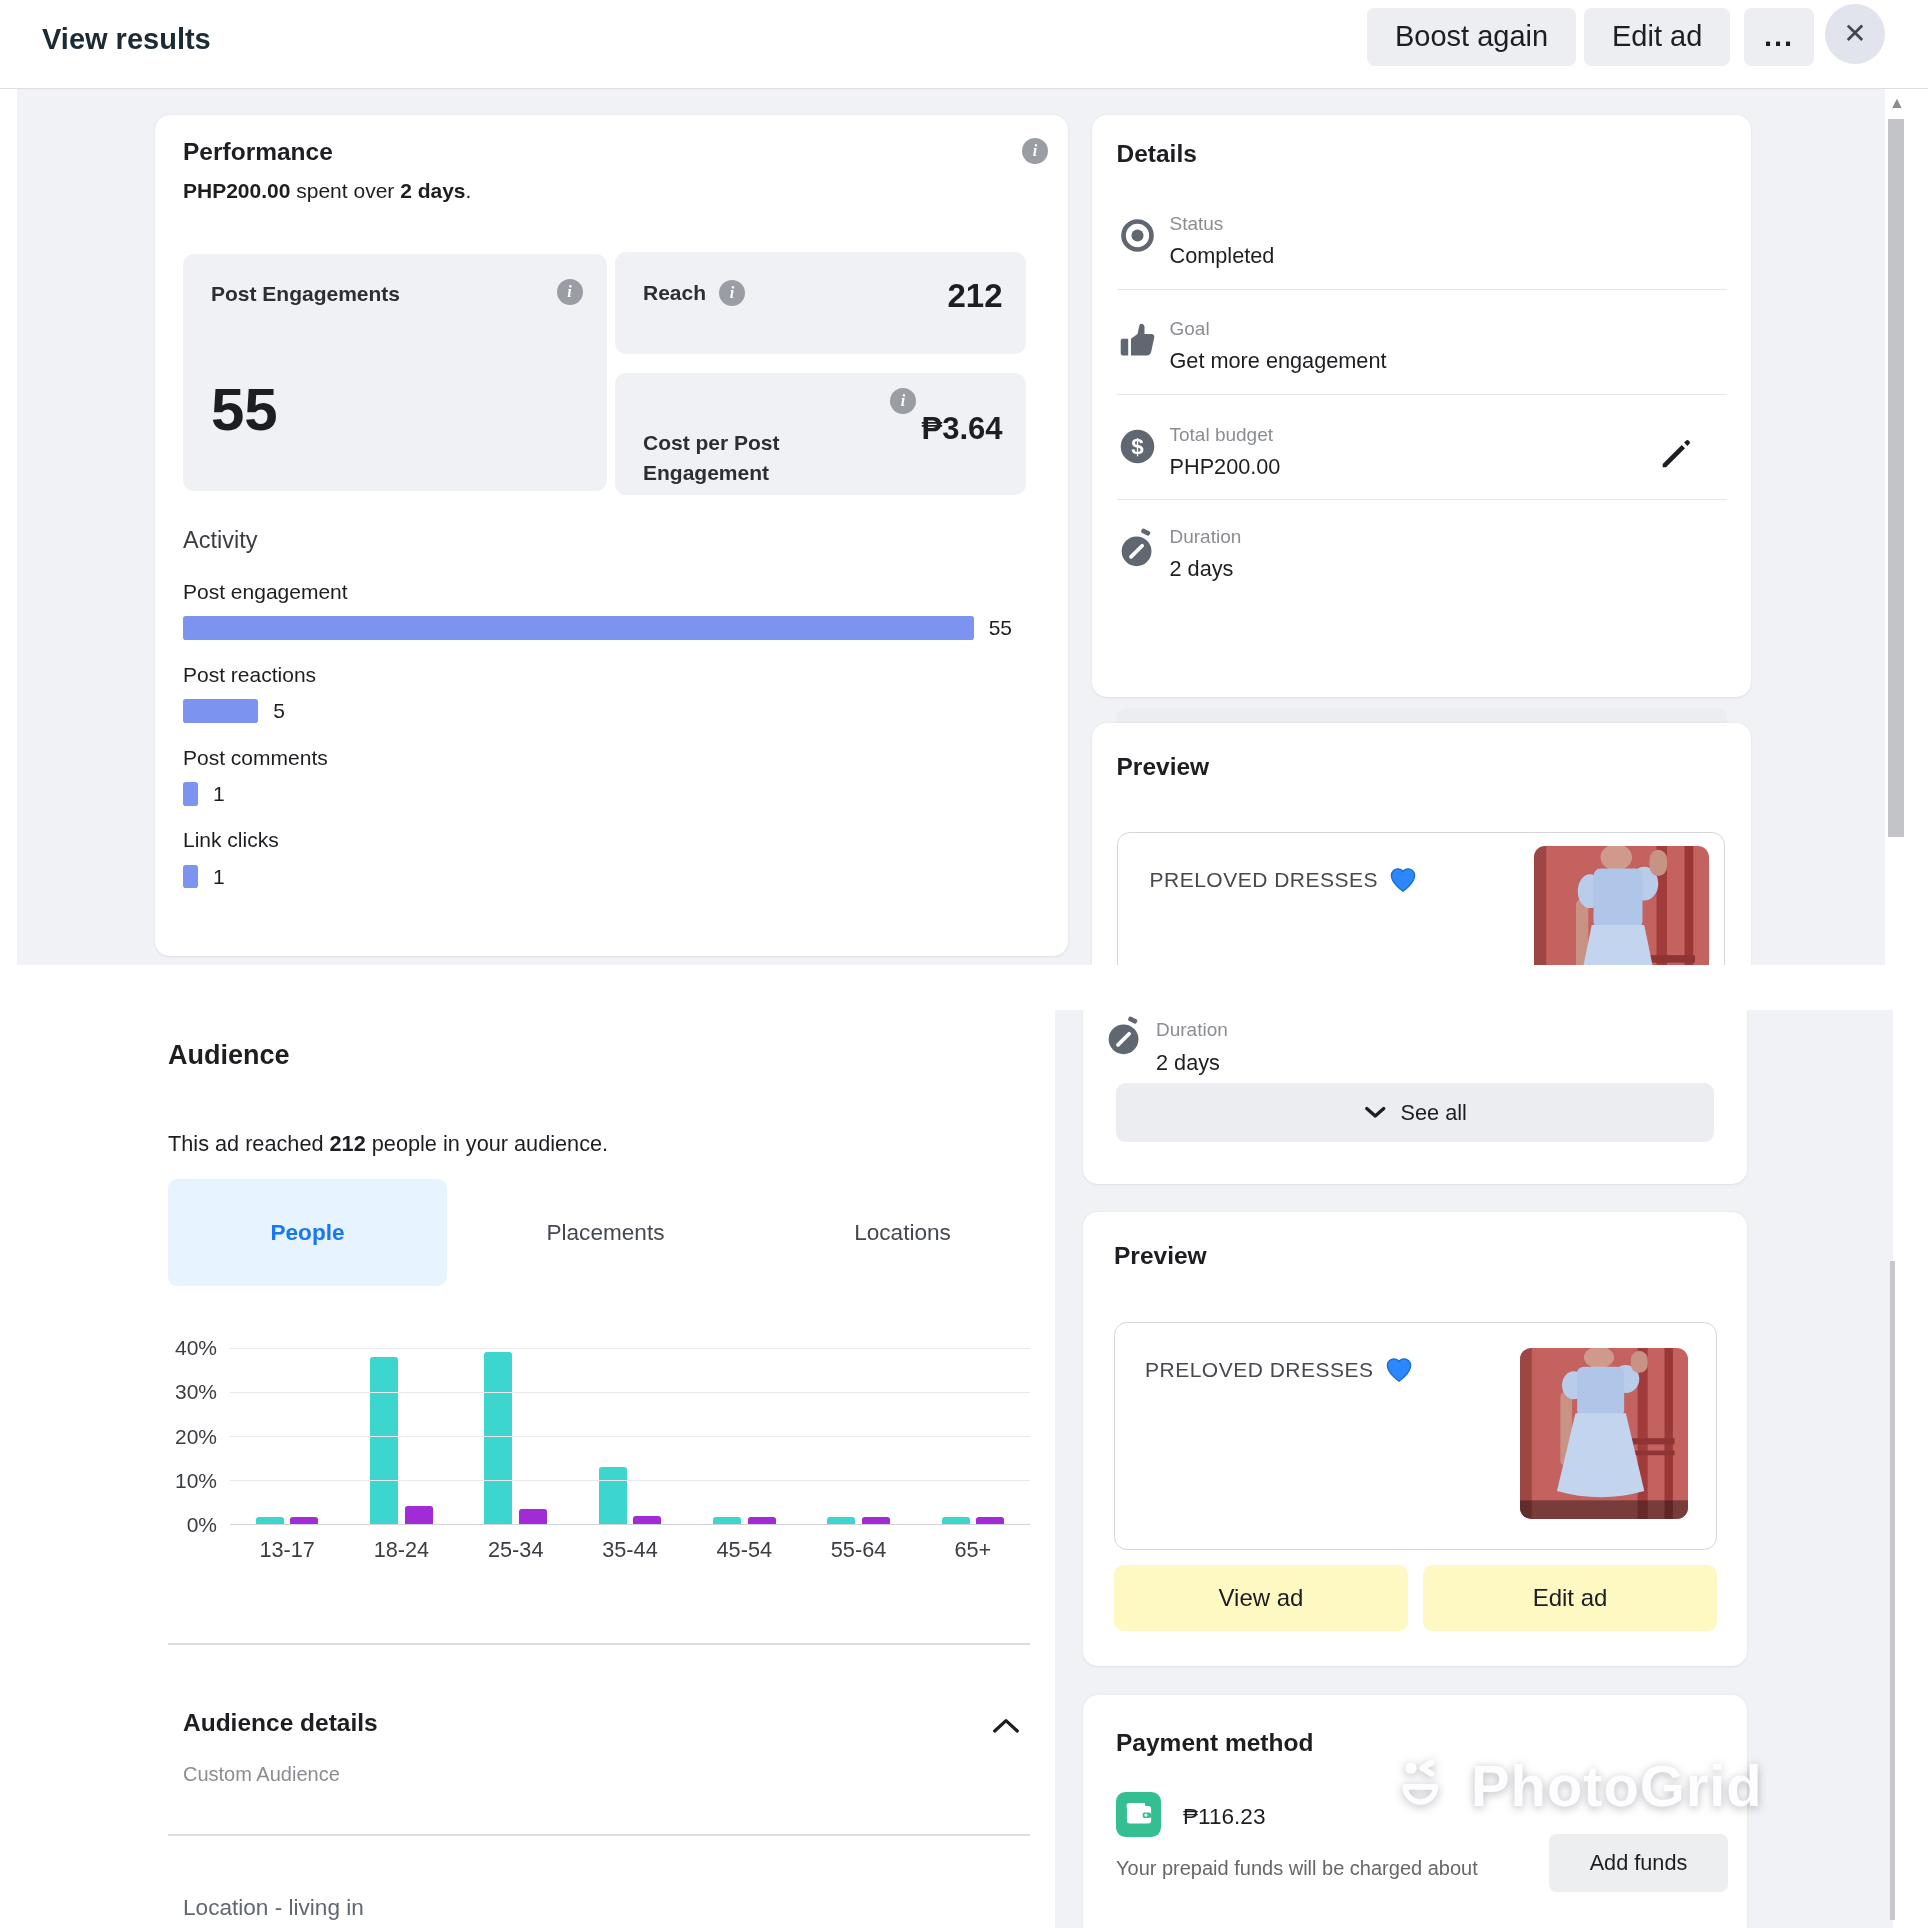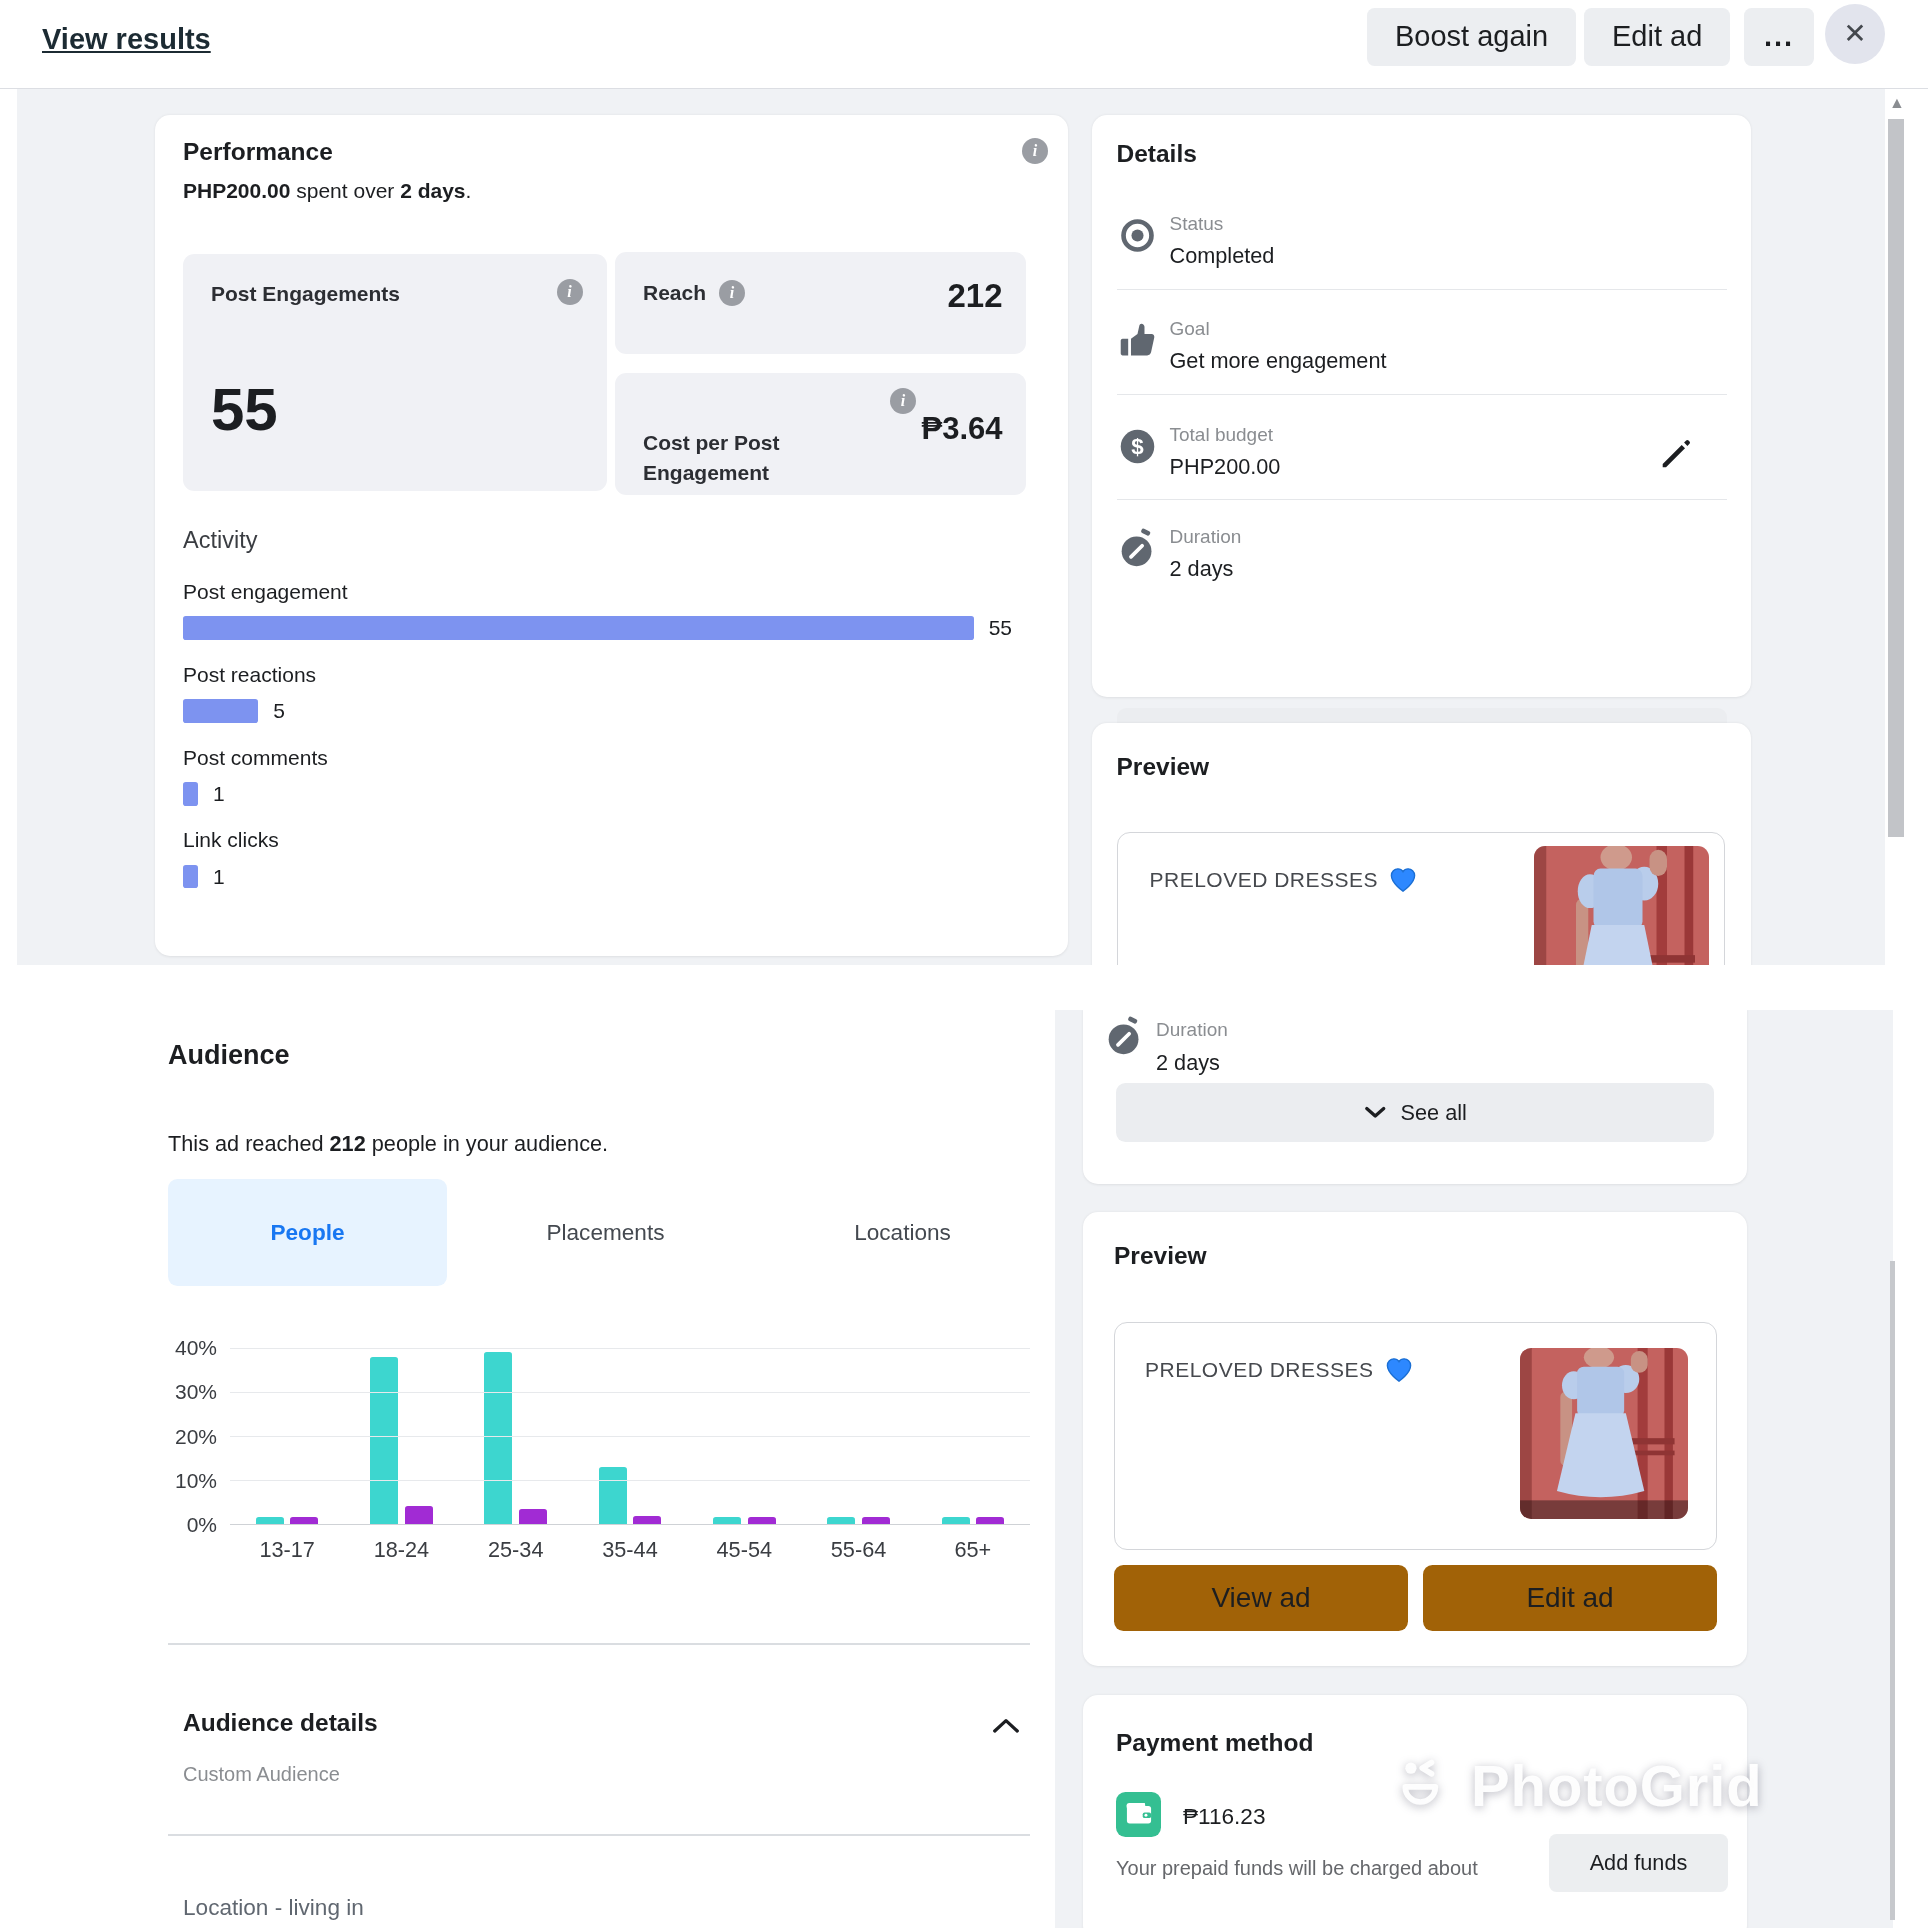--- a/index.html
+++ b/index.html
@@ -2,21 +2,21 @@
 <html style="font-size:15px"><head>
 <meta charset="utf-8">
 <style>
   * { margin:0; padding:0; box-sizing:border-box; }
   html,body { width:1928px; height:1928px; background:#ffffff;
     font-family:"Liberation Sans","DejaVu Sans",sans-serif; color:#1c1e21; }
 
   
   #screen-top { position:absolute; left:0; top:0; width:1928px; height:965px; overflow:hidden; background:#fff; }
   #top-header { position:absolute; left:0; top:0; width:1928px; height:89px; background:#fff; border-bottom:0.9px solid #dcdee3; }
-  #page-title { position:absolute; left:42px; top:22.6px; font-size:29px; font-weight:bold; color:#1c2b33;text-decoration:underline; }
+  #page-title { position:absolute; left:42px; top:22.6px; font-size:29px; font-weight:bold; color:#1c2b33; }
   .hbtn { position:absolute; top:7.5px; height:58px; background:#eceef1; border:none; border-radius:7.5px;
           font-family:inherit; font-size:29px; color:#1c1e21; padding:0 28px; cursor:pointer; }
   #btn-boost { left:1367px; }
   #btn-editad-top { left:1584px; }
   #btn-more { left:1744px; width:70px; padding:0; font-weight:bold; letter-spacing:1.9px; }
   #btn-close { position:absolute; left:1825px; top:3.8px; width:60px; height:60px; border-radius:50%;
                background:#e2e4ed; border:none; font-size:28px; color:#44484e; cursor:pointer; font-family:inherit; }
   #top-gray { position:absolute; left:17px; top:89px; width:1868px; height:876px; background:#f0f2f5; }
 
   .card { position:absolute; background:#fff; border-radius:15px; box-shadow:0 0.9px 2.8px rgba(0,0,0,.08); }
@@ -108,22 +108,22 @@
   #bottom-gray { position:absolute; left:1055px; top:0; width:838px; height:918px; background:#f0f2f5; }
   #duration-card { left:1083px; top:0; width:664px; height:174px; border-radius:0 0 15px 15px; box-shadow:0 0.9px 2.8px rgba(0,0,0,.08); }
   #dur-icon { position:absolute; left:21px; top:5.6px; color:#606770; }
   #dur-label { position:absolute; left:73px; top:9.4px; font-size:19px; color:#8a8d91; }
   #dur-value { position:absolute; left:73px; top:40px; font-size:21.7px; color:#1c1e21; }
   #see-all-bottom { top:73px; left:33px; width:598px; height:59px; }
 
   #preview-card-bottom { left:1083px; top:202px; width:664px; height:454px; }
   #preview-box-bottom { top:110px; height:228px; left:31px; width:603px; }
   #dress-bottom { right:28px; top:24.5px; width:168px; height:171px; }
-  .pv-btn { position:absolute; top:353px; width:294px; height:66px; background:#a16207; border:none; border-radius:9.4px;
-            font-family:inherit; font-size:28px; color:#1c1e21; cursor:pointer; }
+  .pv-btn { position:absolute; top:353px; width:294px; height:66px; background:#fef9c3; border:none; border-radius:9.4px;
+            font-family:inherit; font-size:24px; color:#1c1e21; cursor:pointer; }
   #btn-viewad { left:31px; }
   #btn-editad-bottom { left:340px; }
 
   #payment-card { left:1083px; top:685px; width:664px; height:245px; }
   #payment-title { position:absolute; left:33px; top:34px; }
   #wallet-icon { position:absolute; left:33px; top:97px; width:45px; height:45px; border-radius:9.4px; background:#34bf92;
                  display:flex; align-items:center; justify-content:center; }
   #balance { position:absolute; left:100px; top:109px; font-size:22.6px; color:#1c1e21; }
   #payment-note { position:absolute; left:33px; top:162px; font-size:20px; color:#65676b; white-space:nowrap; }
   #btn-addfunds { position:absolute; left:466px; top:139px; width:179px; height:58px; background:#eceef0; border:none;

